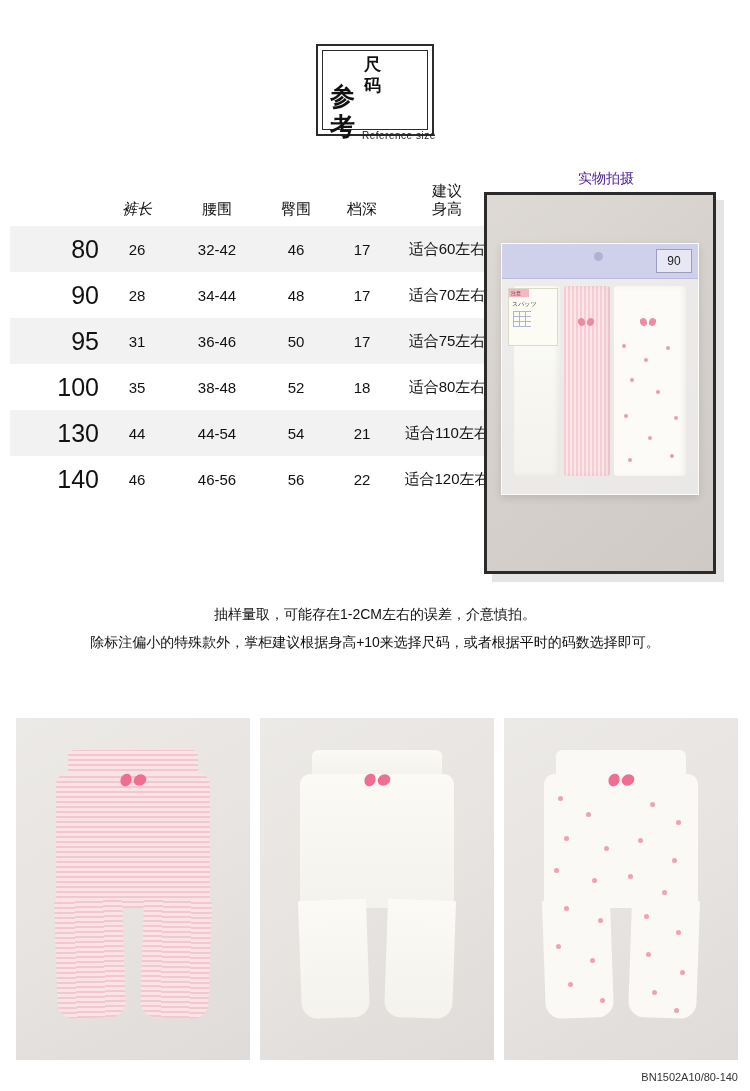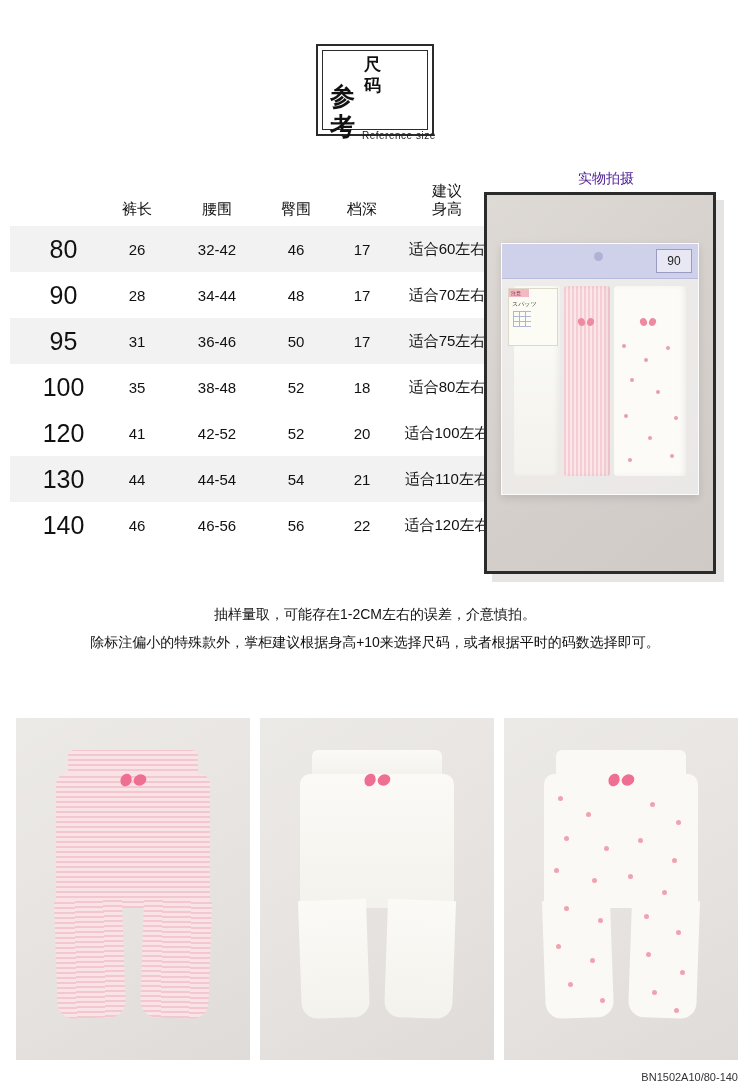--- a/index.html
+++ b/index.html
@@ -83,37 +83,37 @@
   table.size-table th {
     font-size: 15px;
     font-weight: normal;
     color: #111;
     padding: 0 0 8px 0;
     text-align: center;
     vertical-align: bottom;
     line-height: 18px;
   }
   table.size-table th.col-size { width: 90px; }
-  table.size-table th.col-len  { width: 74px; }
+  table.size-table th.col-len  { width: 74px; font-style: italic; }
   table.size-table th.col-waist{ width: 86px; }
   table.size-table th.col-hip  { width: 72px; }
   table.size-table th.col-rise { width: 60px; }
   table.size-table th.col-hei  { width: 110px; }
 
   table.size-table td {
     font-size: 15px;
     color: #111;
     text-align: center;
     height: 44px;
     vertical-align: middle;
   }
   table.size-table td.size-cell {
     font-size: 25px;
     color: #111;
-    text-align: center;
+    text-align: right;
     padding-left: 18px;
   }
   table.size-table tr.row-alt td {
     background: #f2f2f2;
   }
   table.size-table td.height-cell {
     text-align: center;
   }
 
   
@@ -430,28 +430,20 @@
         <td>17</td>
         <td class="height-cell">适合75左右</td>
       </tr>
       <tr>
         <td class="size-cell">100</td>
         <td>35</td>
         <td>38-48</td>
         <td>52</td>
         <td>18</td>
         <td class="height-cell">适合80左右</td>
-      </tr>
-      <tr>
-        <td class="size-cell">120</td>
-        <td>41</td>
-        <td>42-52</td>
-        <td>52</td>
-        <td>20</td>
-        <td class="height-cell">适合100左右</td>
       </tr>
       <tr class="row-alt">
         <td class="size-cell">130</td>
         <td>44</td>
         <td>44-54</td>
         <td>54</td>
         <td>21</td>
         <td class="height-cell">适合110左右</td>
       </tr>
       <tr>

